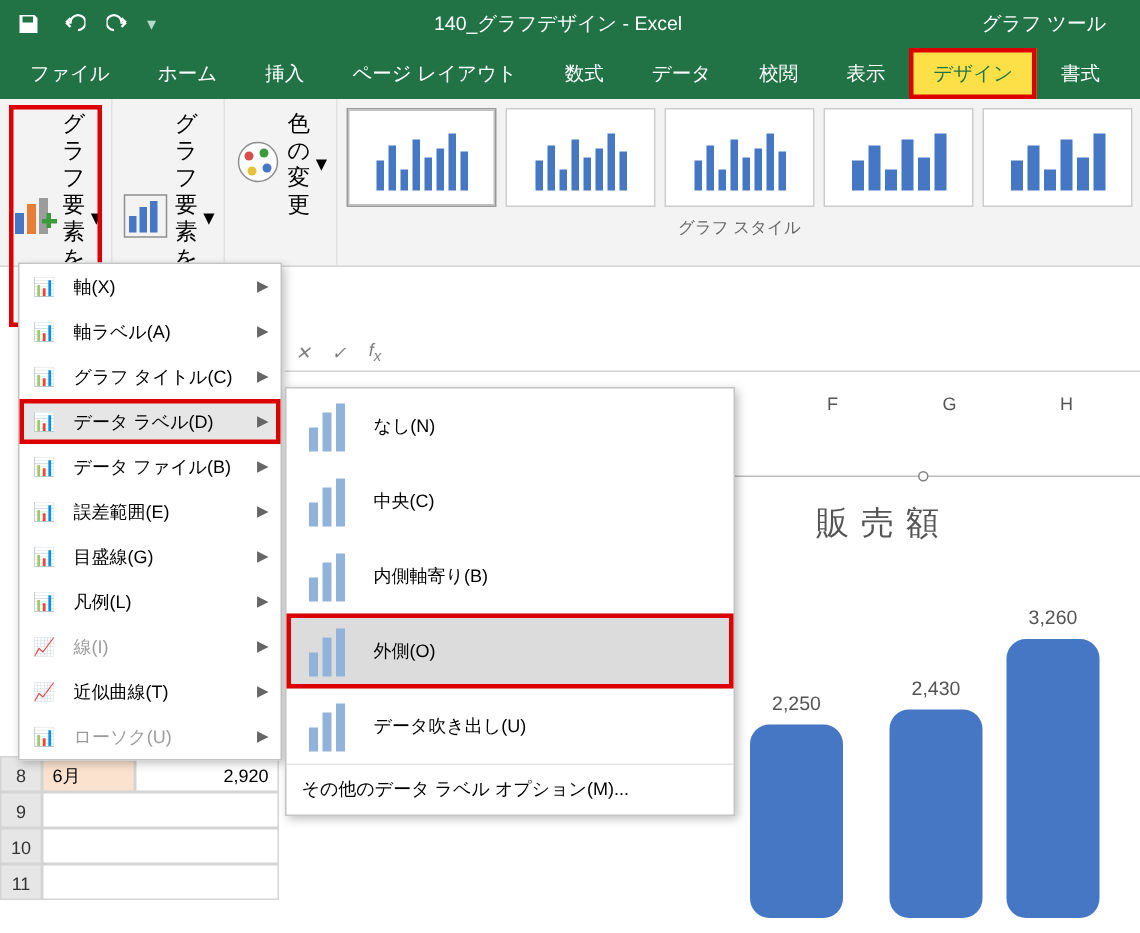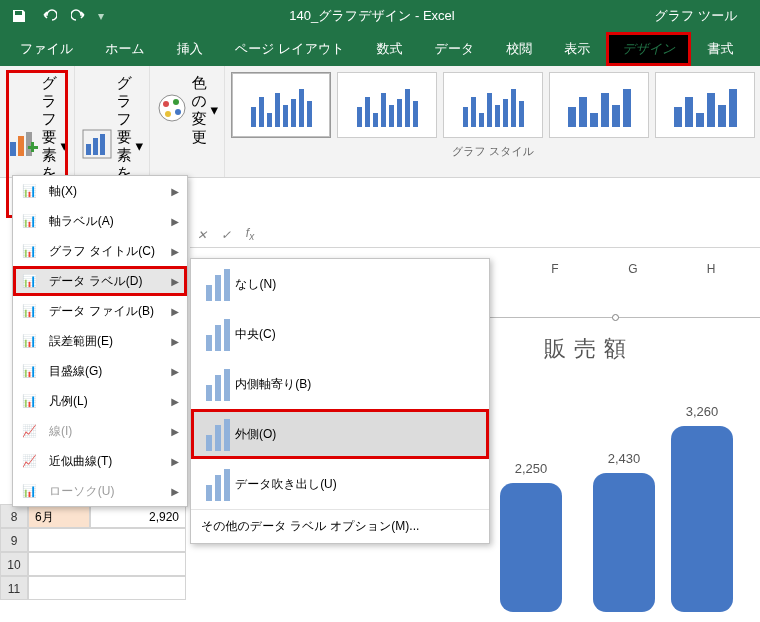--- a/index.html
+++ b/index.html
@@ -31,21 +31,21 @@
     
     .menu1 { position: absolute; left: 12px; top: 175px; width: 176px; background: #fff; border: 1px solid #c4c4c4; box-shadow: 2px 2px 6px rgba(0,0,0,0.25); z-index: 20; }
     .menu1 .row { display: flex; align-items: center; height: 30px; padding: 0 8px; gap: 10px; cursor: pointer; white-space: nowrap; }
     .menu1 .row.disabled { color: #9c9c9c; }
     .menu1 .row.hover { background: #e6e6e6; }
     .menu1 .row .mi { width: 18px; height: 18px; display: flex; align-items: center; justify-content: center; }
     .menu1 .row .arrow { margin-left: auto; color: #666; font-size: 10px; }
 
     
     .menu2 { position: absolute; left: 190px; top: 258px; width: 300px; background: #fff; border: 1px solid #c4c4c4; box-shadow: 2px 2px 6px rgba(0,0,0,0.25); z-index: 21; }
-    .menu2 .row2 { display: flex; align-items: center; height: 50px; padding: 0 10px; cursor: pointer; }
+    .menu2 .row2 { display: flex; align-items: center; height: 50px; padding: 0 10px; gap: 14px; cursor: pointer; }
     .menu2 .row2.hover { background: #dcdcdc; }
     .menu2 .sep { border-top: 1px solid #e4e4e4; padding: 8px 10px; font-size: 12px; cursor: pointer; }
     .menu2 .li { width: 34px; height: 34px; display: flex; align-items: flex-end; justify-content: center; gap: 3px; }
     .menu2 .li span { width: 6px; background: #91b2db; display: block; }
 
     
     .formula-bar { position: absolute; left: 190px; top: 222px; right: 0; height: 26px; border-bottom: 1px solid #d4d4d4; display: flex; align-items: center; background: #fff; z-index: 5; }
     .fb-btn { width: 24px; text-align: center; color: #7f7f7f; font-style: italic; }
     .rown { width: 28px; height: 24px; border: 1px solid #d4d4d4; background: #e6e6e6; text-align: center; line-height: 24px; color: #333; }
     .cell { height: 24px; border: 1px solid #d4d4d4; padding: 0 6px; line-height: 24px; }
@@ -90,21 +90,21 @@
 
 <div class="ribbon-tabs">
   <div class="tab">ファイル</div>
   <div class="tab">ホーム</div>
   <div class="tab">挿入</div>
   <div class="tab">ページ レイアウト</div>
   <div class="tab">数式</div>
   <div class="tab">データ</div>
   <div class="tab">校閲</div>
   <div class="tab">表示</div>
-  <div class="tab highlight-red" style="background:#000000;color:#217346;font-style:italic;">デザイン</div>
+  <div class="tab highlight-red" style="background:#fde047;color:#217346;">デザイン</div>
   <div class="tab">書式</div>
 </div>
 
 <div class="ribbon-body">
   <div class="ribbon-group">
     <div class="big-btn highlight-red">
       <div class="ico">
         <svg width="32" height="32" viewBox="0 0 32 32">
             <rect x="4" y="14" width="6" height="14" fill="#4577c4"></rect>
             <rect x="12" y="8" width="6" height="20" fill="#e87d35"></rect>

